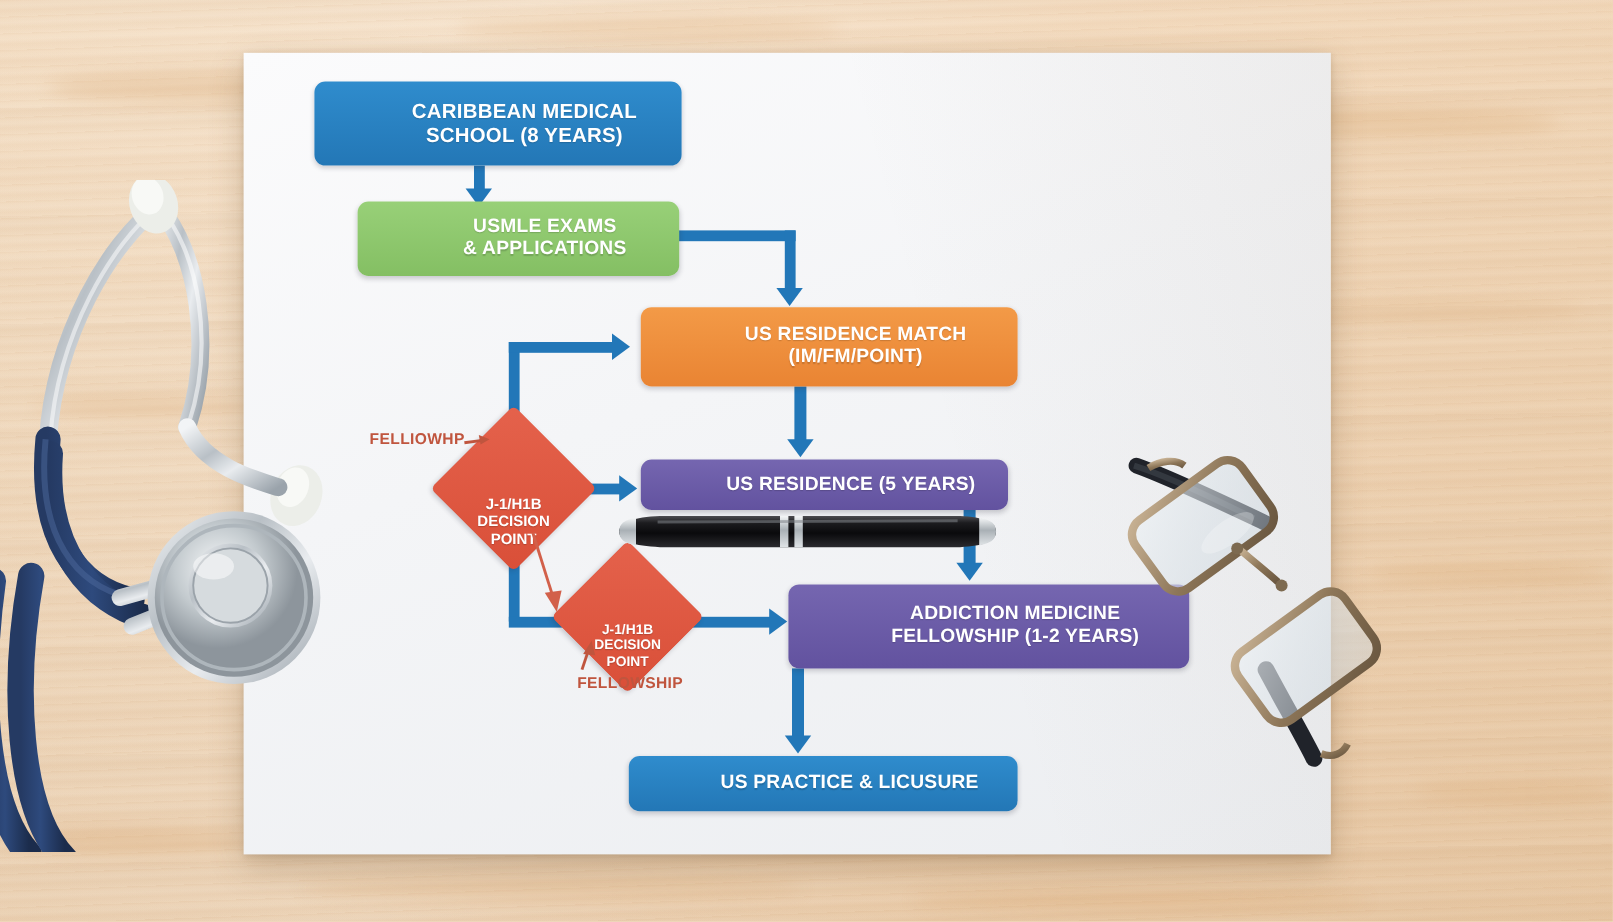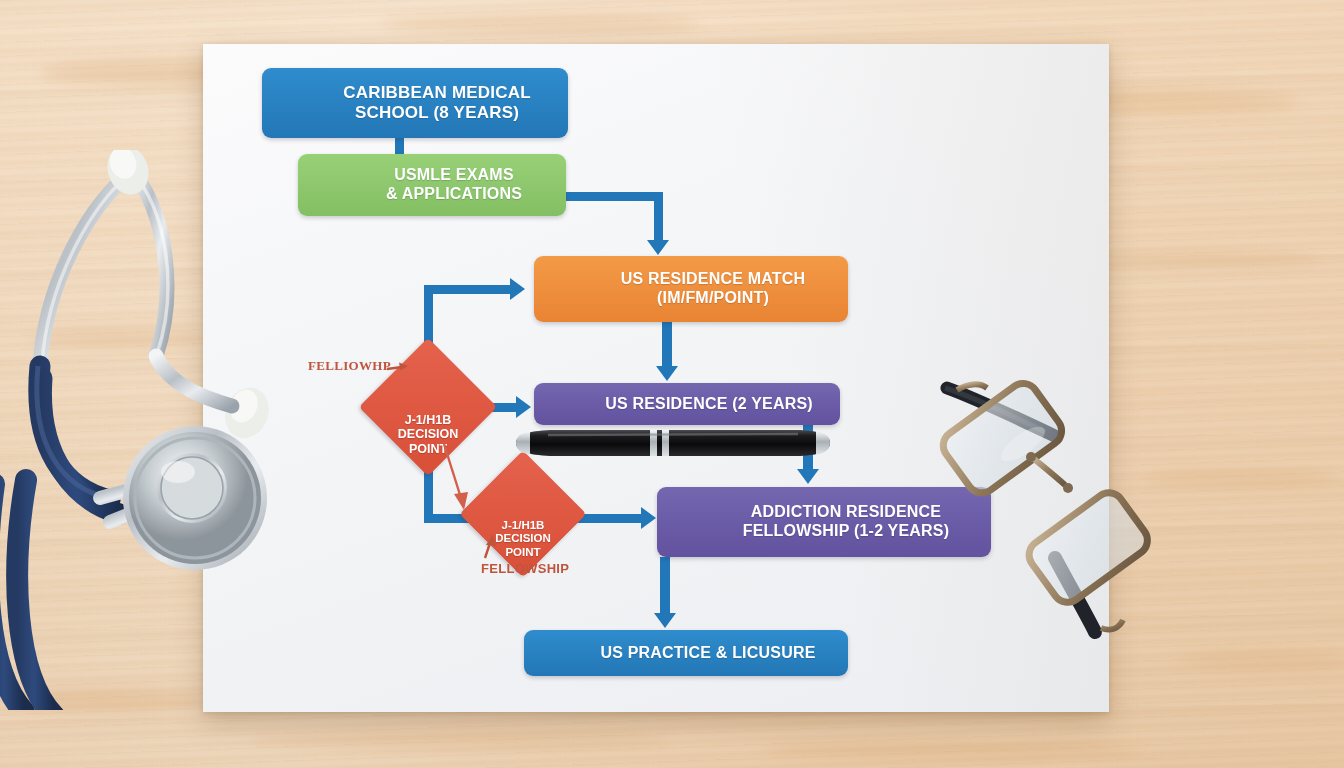--- a/index.html
+++ b/index.html
@@ -108,41 +108,41 @@
   <div class="ahead down" style="left:654px;top:613px;"></div>
 </div>
 
 <div class="node" style="left:262px;top:68px;width:262px;height:70px;background:linear-gradient(180deg,#2f8ccd,#2377b6);font-size:17px;">
   <div>
     <div>CARIBBEAN MEDICAL</div>
     <div>SCHOOL (8 YEARS)</div>
   </div>
 </div>
 
-<div class="node" style="left:298px;top:154px;width:224px;height:62px;background:linear-gradient(180deg,#98d078,#84bf63);font-size:16px;">
+<div class="node" style="left:298px;top:168px;width:224px;height:62px;background:linear-gradient(180deg,#98d078,#84bf63);font-size:16px;">
   <div>
     <div>USMLE EXAMS</div>
     <div>&amp; APPLICATIONS</div>
   </div>
 </div>
 
 <div class="node" style="left:534px;top:256px;width:270px;height:66px;background:linear-gradient(180deg,#f39a47,#e98433);font-size:16px;">
   <div>
     <div>US RESIDENCE MATCH</div>
     <div>(IM/FM/POINT)</div>
   </div>
 </div>
 
 <div class="node" style="left:534px;top:383px;width:262px;height:42px;background:linear-gradient(180deg,#7566b0,#62529f);font-size:16px;">
-  <div>US RESIDENCE (2 YEARS)</div>
+  <div>US RESIDENCE (5 YEARS)</div>
 </div>
 
 <div class="node" style="left:657px;top:487px;width:290px;height:70px;background:linear-gradient(180deg,#7566b0,#62529f);font-size:16px;">
   <div>
-    <div>ADDICTION RESIDENCE</div>
+    <div>ADDICTION MEDICINE</div>
     <div>FELLOWSHIP (1-2 YEARS)</div>
   </div>
 </div>
 
 <div class="node" style="left:524px;top:630px;width:280px;height:46px;background:linear-gradient(180deg,#2f8ccd,#2377b6);font-size:16px;">
   <div>US PRACTICE &amp; LICUSURE</div>
 </div>
 
 <div class="diamond" style="left:379px;top:358px;width:98px;height:98px;">
   <div class="dshape" style="background:linear-gradient(135deg,#e8685190,#d94f38);background-color:#e05a45;"></div>
@@ -155,21 +155,21 @@
 
 <div class="diamond" style="left:478px;top:469px;width:90px;height:90px;">
   <div class="dshape" style="background:linear-gradient(135deg,#e8685190,#d94f38);background-color:#e05a45;"></div>
   <div class="dtext" style="font-size:11.5px;">
     <div>J-1/H1B</div>
     <div>DECISION</div>
     <div>POINT</div>
   </div>
 </div>
 
-<span class="rlabel" style="left:308px;top:358px;font-family:Liberation Serif, serif;">FELLIOWHP</span>
+<span class="rlabel" style="left:308px;top:358px;">FELLIOWHP</span>
 <svg class="rarrow" style="left:386px;top:358px;width:26px;height:20px;" viewBox="0 0 26 20">
   <path d="M1 11 L16 9" stroke="#c0553e" stroke-width="2.4" fill="none"></path>
   <path d="M22 8 L13 4.5 L14.5 12.5 Z" fill="#c0553e"></path>
 </svg>
 
 <svg class="rarrow" style="left:440px;top:442px;width:45px;height:72px;" viewBox="0 0 45 72">
   <path d="M4 2 L21 56" stroke="#d2604a" stroke-width="2.4" fill="none"></path>
   <path d="M24 68 L14 52 L28 50 Z" fill="#d2604a"></path>
 </svg>
 

